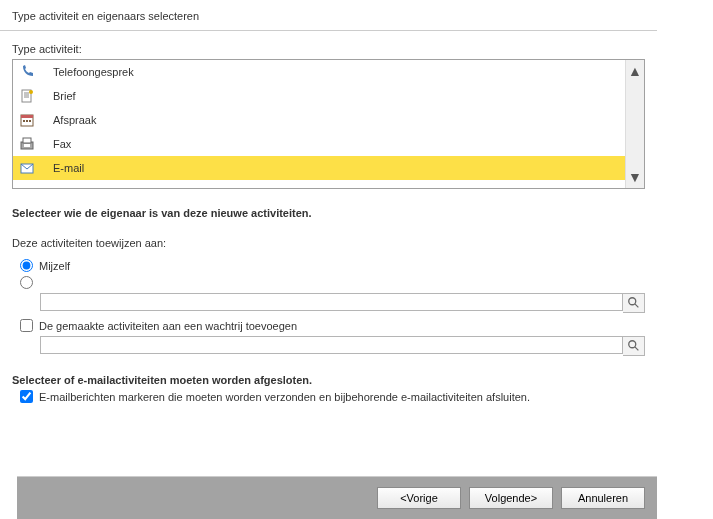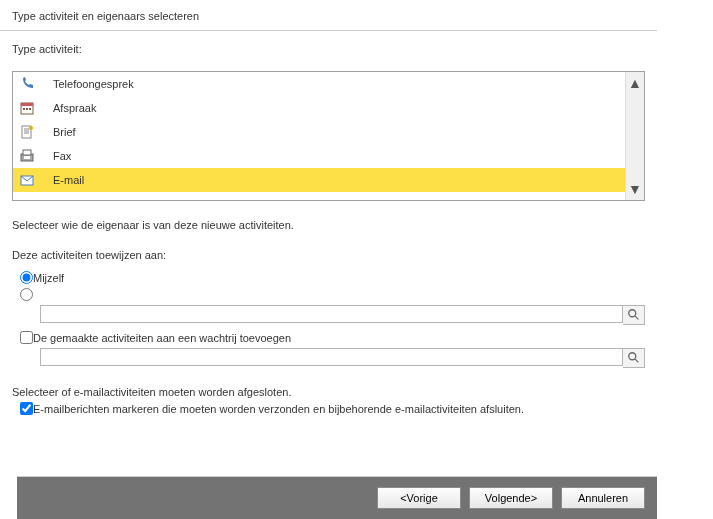--- a/index.html
+++ b/index.html
@@ -1,35 +1,35 @@
 <!DOCTYPE html>
 <html><head>
 <meta charset="utf-8">
 <style>
   html,body{margin:0;padding:0;font-family:"Segoe UI",Tahoma,sans-serif;font-size:11px;color:#333;background:#fff}
   .window{width:657px;height:519px;background:#fff;position:relative;box-sizing:border-box}
   .titlebar{padding:10px 12px 8px 12px;font-size:11px;color:#333}
   .hr{height:1px;background:#ccc;margin:0}
   .content{padding:12px}
-  .label{margin-bottom:16px}
+  .label{margin-bottom:4px}
   .list-wrap{display:flex;border:1px solid #a0a0a0;height:128px;background:#fff}
   .list{flex:1;overflow:hidden}
   .list-item{display:flex;align-items:center;gap:18px;padding:3px 6px;height:18px}
   .list-item.selected{background:#fde047}
   .icon{width:16px;height:16px;flex:0 0 16px}
   .scrollbar{width:18px;background:#f0f0f0;display:flex;flex-direction:column;justify-content:space-between;align-items:center;border-left:1px solid #ddd}
   .scroll-arrow{font-size:14px;font-weight:bold;color:#555;line-height:1;padding:4px 0;user-select:none;cursor:default}
   .section{margin-top:18px}
-  .bold{font-weight:400}
-  .radio-row,.check-row{display:flex;align-items:center;margin:4px 0 4px 8px}
+  .bold{font-weight:700}
+  .radio-row,.check-row{display:flex;align-items:center;gap:6px;margin:4px 0 4px 8px}
   input[type=radio],input[type=checkbox]{margin:0}
   .lookup-row{display:flex;margin-left:28px;margin-top:2px;margin-bottom:6px}
   .lookup-input{flex:1;height:18px;border:1px solid #b5b5b5;background:#fff;box-sizing:border-box;padding:0 4px;font:inherit}
   .lookup-btn{width:22px;height:20px;border:1px solid #b5b5b5;border-left:none;background:#f3f3f3;display:flex;align-items:center;justify-content:center;box-sizing:border-box;cursor:default}
-  .footer{position:absolute;bottom:0;left:17px;right:0;height:42px;border-top:1px solid #ccc;display:flex;justify-content:flex-end;align-items:center;gap:8px;padding:0 12px;background:#737373}
+  .footer{position:absolute;bottom:0;left:17px;right:0;height:42px;border-top:1px solid #ccc;display:flex;justify-content:flex-end;align-items:center;gap:8px;padding:0 12px;background:#a3a3a3}
   .btn{min-width:84px;height:22px;border:1px solid #8a8a8a;background:linear-gradient(#fdfdfd,#e8e8e8);font:inherit;cursor:default}
 </style>
 </head>
 <body>
 
 <div class="window">
 
   <div class="titlebar">Type activiteit en eigenaars selecteren</div>
   <div class="hr"></div>
 
@@ -45,41 +45,41 @@
             <svg viewBox="0 0 16 16">
                 <path d="M4 2c0 6 4 10 10 10l0-3-3-1-1 1c-2-1-3-2-4-4l1-1-1-3z" fill="#4a7dbb"></path>
               </svg>
           </span>
           <span>Telefoongesprek</span>
         </div>
 
         <div class="list-item">
           <span class="icon">
             <svg viewBox="0 0 16 16">
+                <rect x="3" y="2" width="9" height="12" fill="#fff" stroke="#8a8a8a"></rect>
+                <line x1="5" y1="5" x2="10" y2="5" stroke="#8a8a8a"></line>
+                <line x1="5" y1="7" x2="10" y2="7" stroke="#8a8a8a"></line>
+                <line x1="5" y1="9" x2="10" y2="9" stroke="#8a8a8a"></line>
+                <circle cx="12" cy="4" r="2" fill="#e0b000"></circle>
+              </svg>
+          </span>
+          <span>Brief</span>
+        </div>
+
+        <div class="list-item">
+          <span class="icon">
+            <svg viewBox="0 0 16 16">
                 <rect x="2" y="3" width="12" height="11" fill="#fff" stroke="#7a5c3e"></rect>
                 <rect x="2" y="3" width="12" height="3" fill="#c85c5c"></rect>
                 <rect x="4" y="8" width="2" height="2" fill="#7a5c3e"></rect>
                 <rect x="7" y="8" width="2" height="2" fill="#7a5c3e"></rect>
                 <rect x="10" y="8" width="2" height="2" fill="#7a5c3e"></rect>
               </svg>
           </span>
           <span>Afspraak</span>
-        </div>
-
-        <div class="list-item">
-          <span class="icon">
-            <svg viewBox="0 0 16 16">
-                <rect x="3" y="2" width="9" height="12" fill="#fff" stroke="#8a8a8a"></rect>
-                <line x1="5" y1="5" x2="10" y2="5" stroke="#8a8a8a"></line>
-                <line x1="5" y1="7" x2="10" y2="7" stroke="#8a8a8a"></line>
-                <line x1="5" y1="9" x2="10" y2="9" stroke="#8a8a8a"></line>
-                <circle cx="12" cy="4" r="2" fill="#e0b000"></circle>
-              </svg>
-          </span>
-          <span>Brief</span>
         </div>
 
         <div class="list-item">
           <span class="icon">
             <svg viewBox="0 0 16 16">
                 <rect x="2" y="6" width="12" height="7" fill="#a8a8a8" stroke="#666"></rect>
                 <rect x="4" y="2" width="8" height="5" fill="#fff" stroke="#666"></rect>
                 <rect x="5" y="8" width="6" height="3" fill="#fff"></rect>
               </svg>
           </span>

